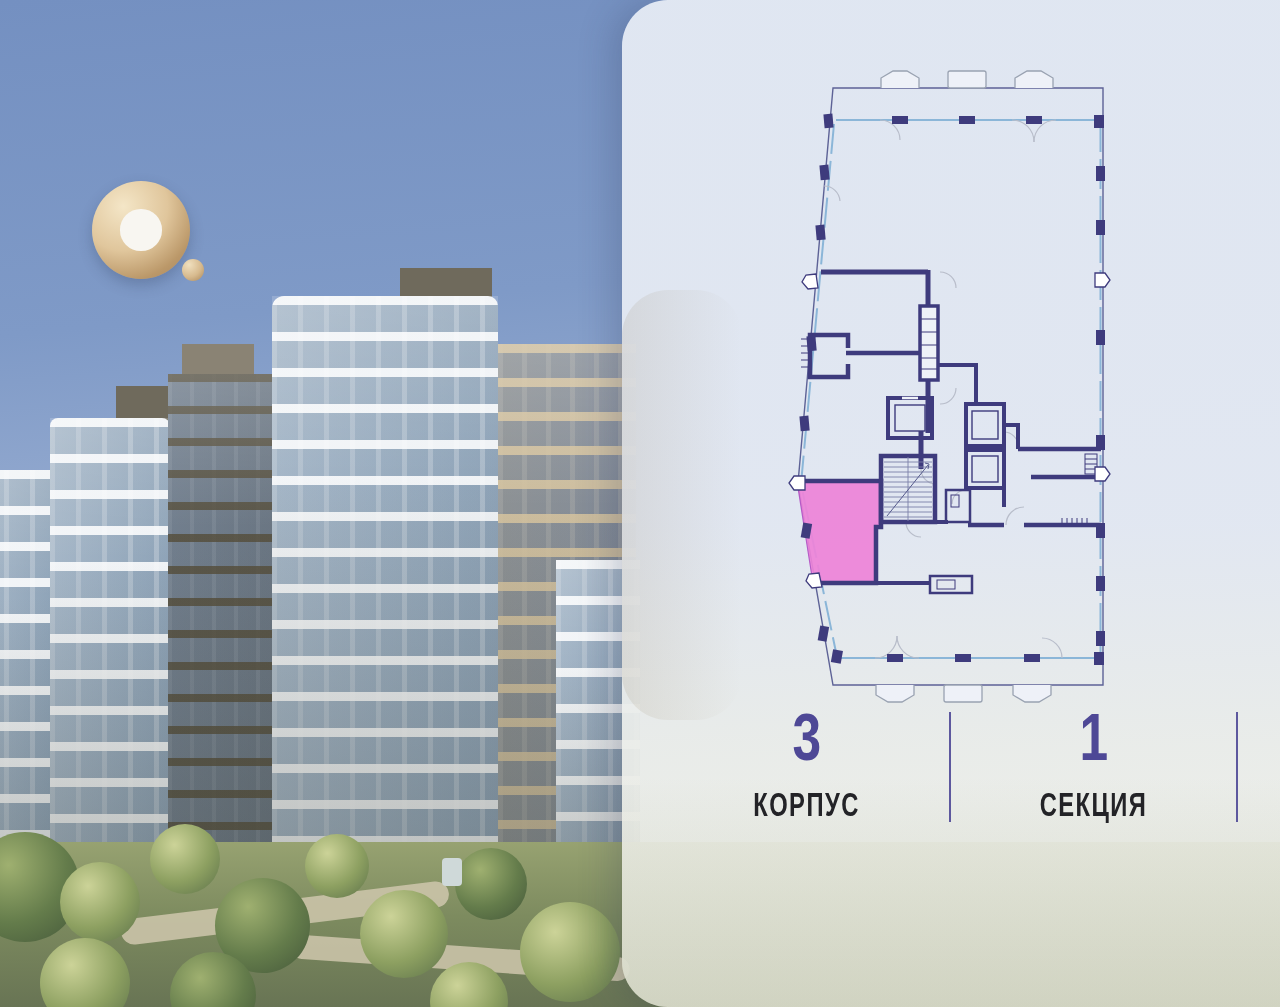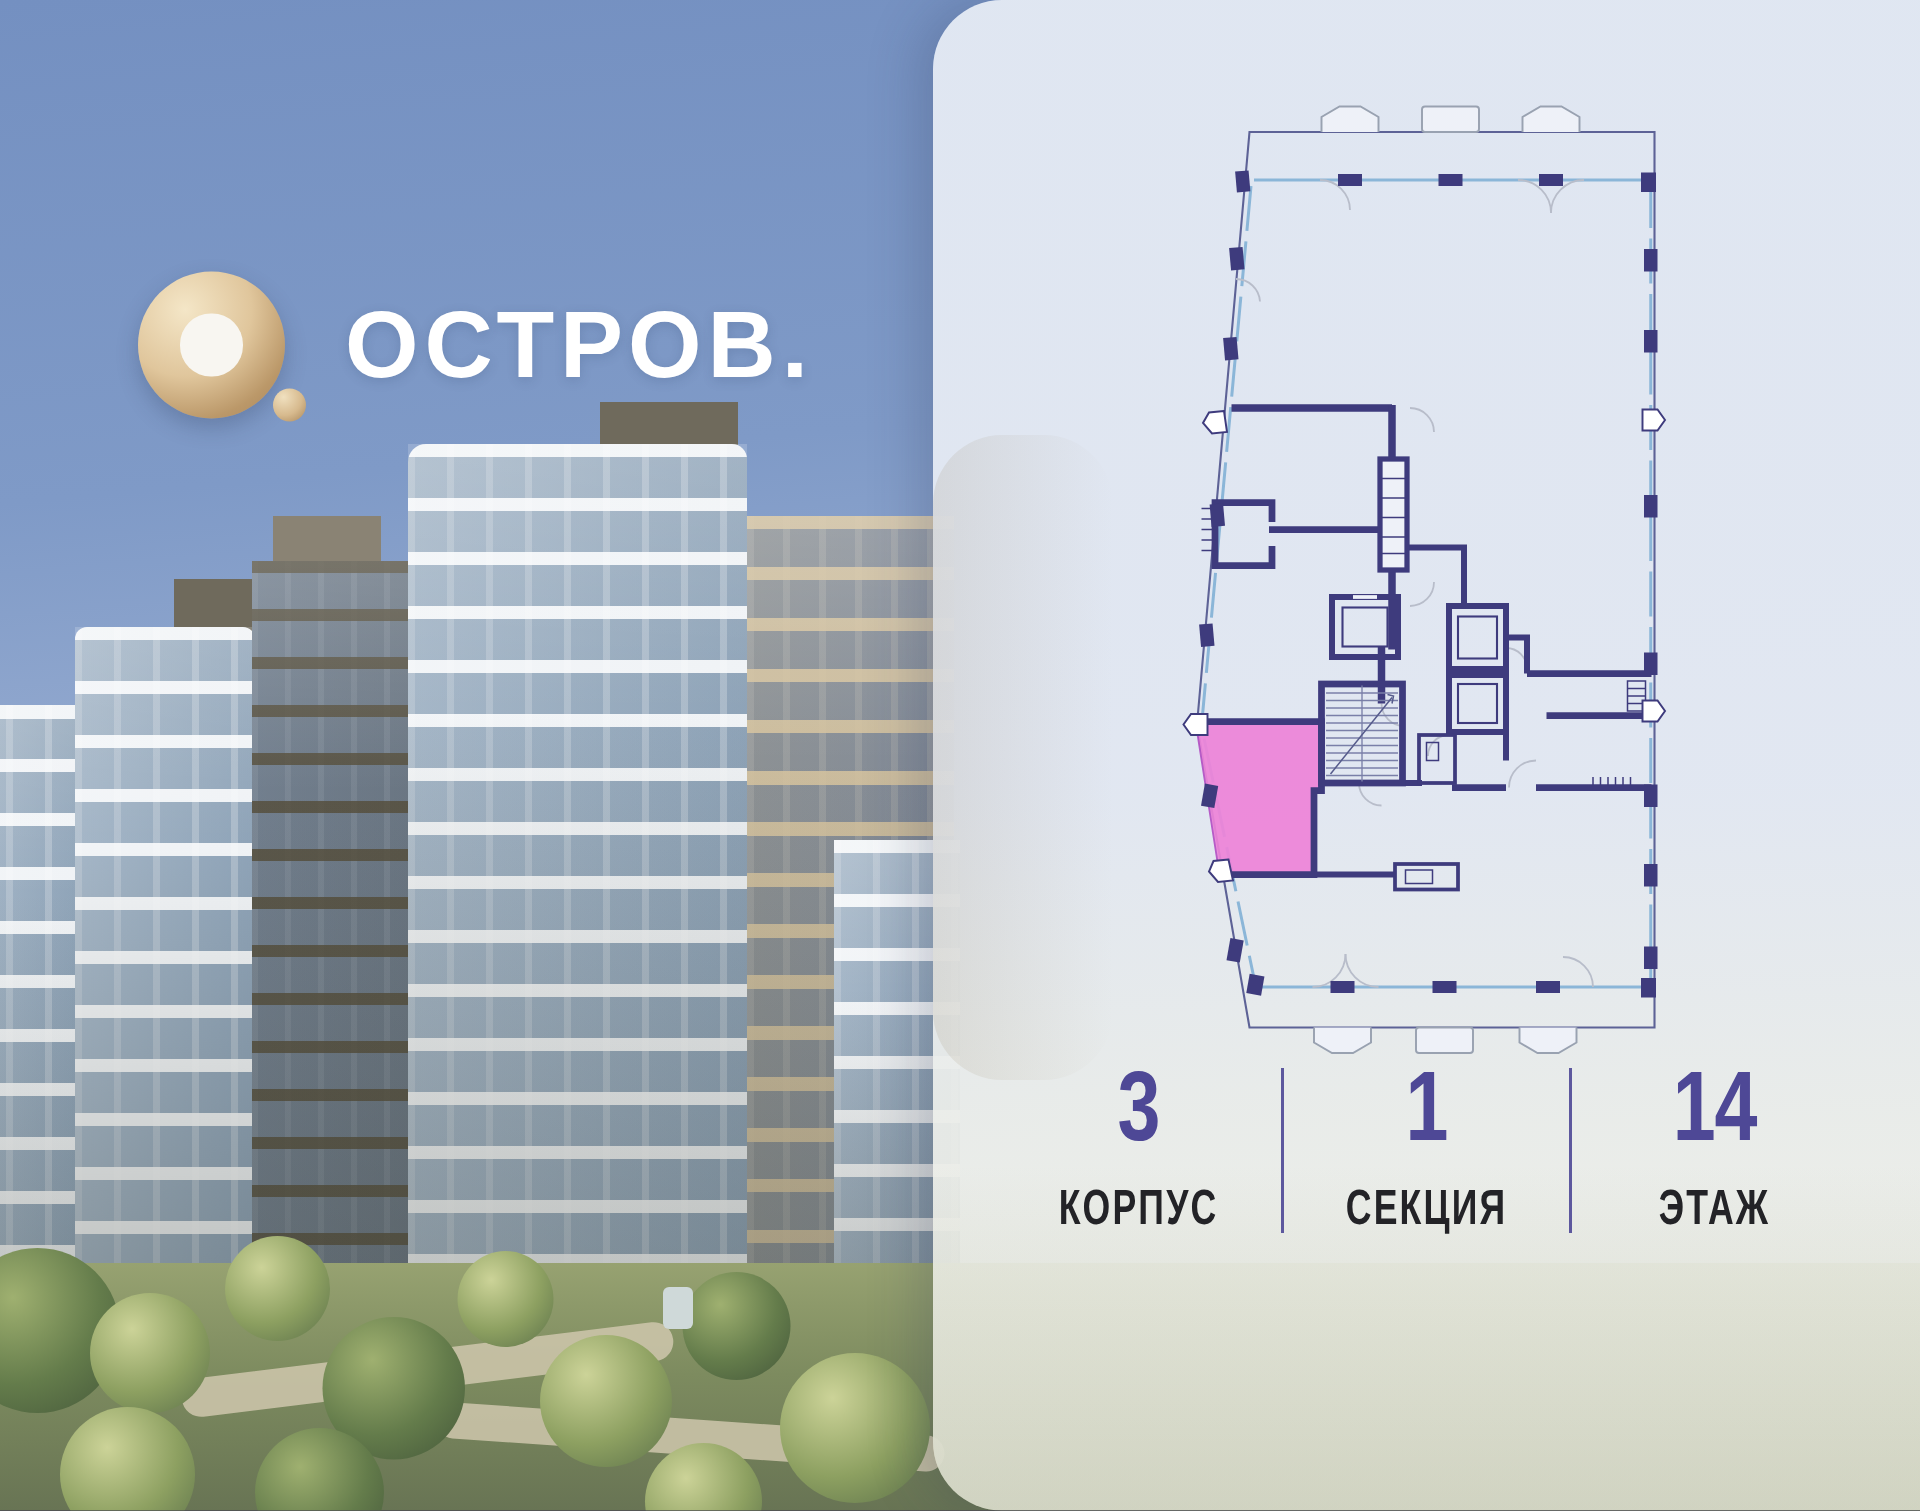--- a/index.html
+++ b/index.html
@@ -109,21 +109,20 @@
       <div class="tree dk" style="left:170px;top:110px;width:86px;height:86px;"></div>
       <div class="tree" style="left:430px;top:120px;width:78px;height:78px;"></div>
       <div style="position:absolute;left:442px;top:16px;width:20px;height:28px;background:#cfd9d9;border-radius:4px;"></div>
     </div>
 
     <div class="logo">
       <div class="logo-o">
         <div class="hole"></div>
         <div class="dot"></div>
       </div>
-      <div class="logo-text">ОСТРОВ.</div>
     </div>
   </div>
 
   <aside class="panel">
     <div class="ghost-warm"></div>
     <div class="ghost-green"></div>
 
     <svg class="plan" viewBox="0 0 470 660">
 
       <polygon class="thin" points="53,28 323,28 323,625 53,625 18,423"></polygon>
@@ -296,19 +295,15 @@
       <div class="info-cell">
         <div class="info-num">3</div>
         <div class="info-lbl">КОРПУС</div>
       </div>
       <div class="info-sep"></div>
       <div class="info-cell">
         <div class="info-num">1</div>
         <div class="info-lbl">СЕКЦИЯ</div>
       </div>
       <div class="info-sep"></div>
-      <div class="info-cell">
-        <div class="info-num">14</div>
-        <div class="info-lbl">ЭТАЖ</div>
-      </div>
     </div>
   </aside>
 </div>
 
 </body></html>

